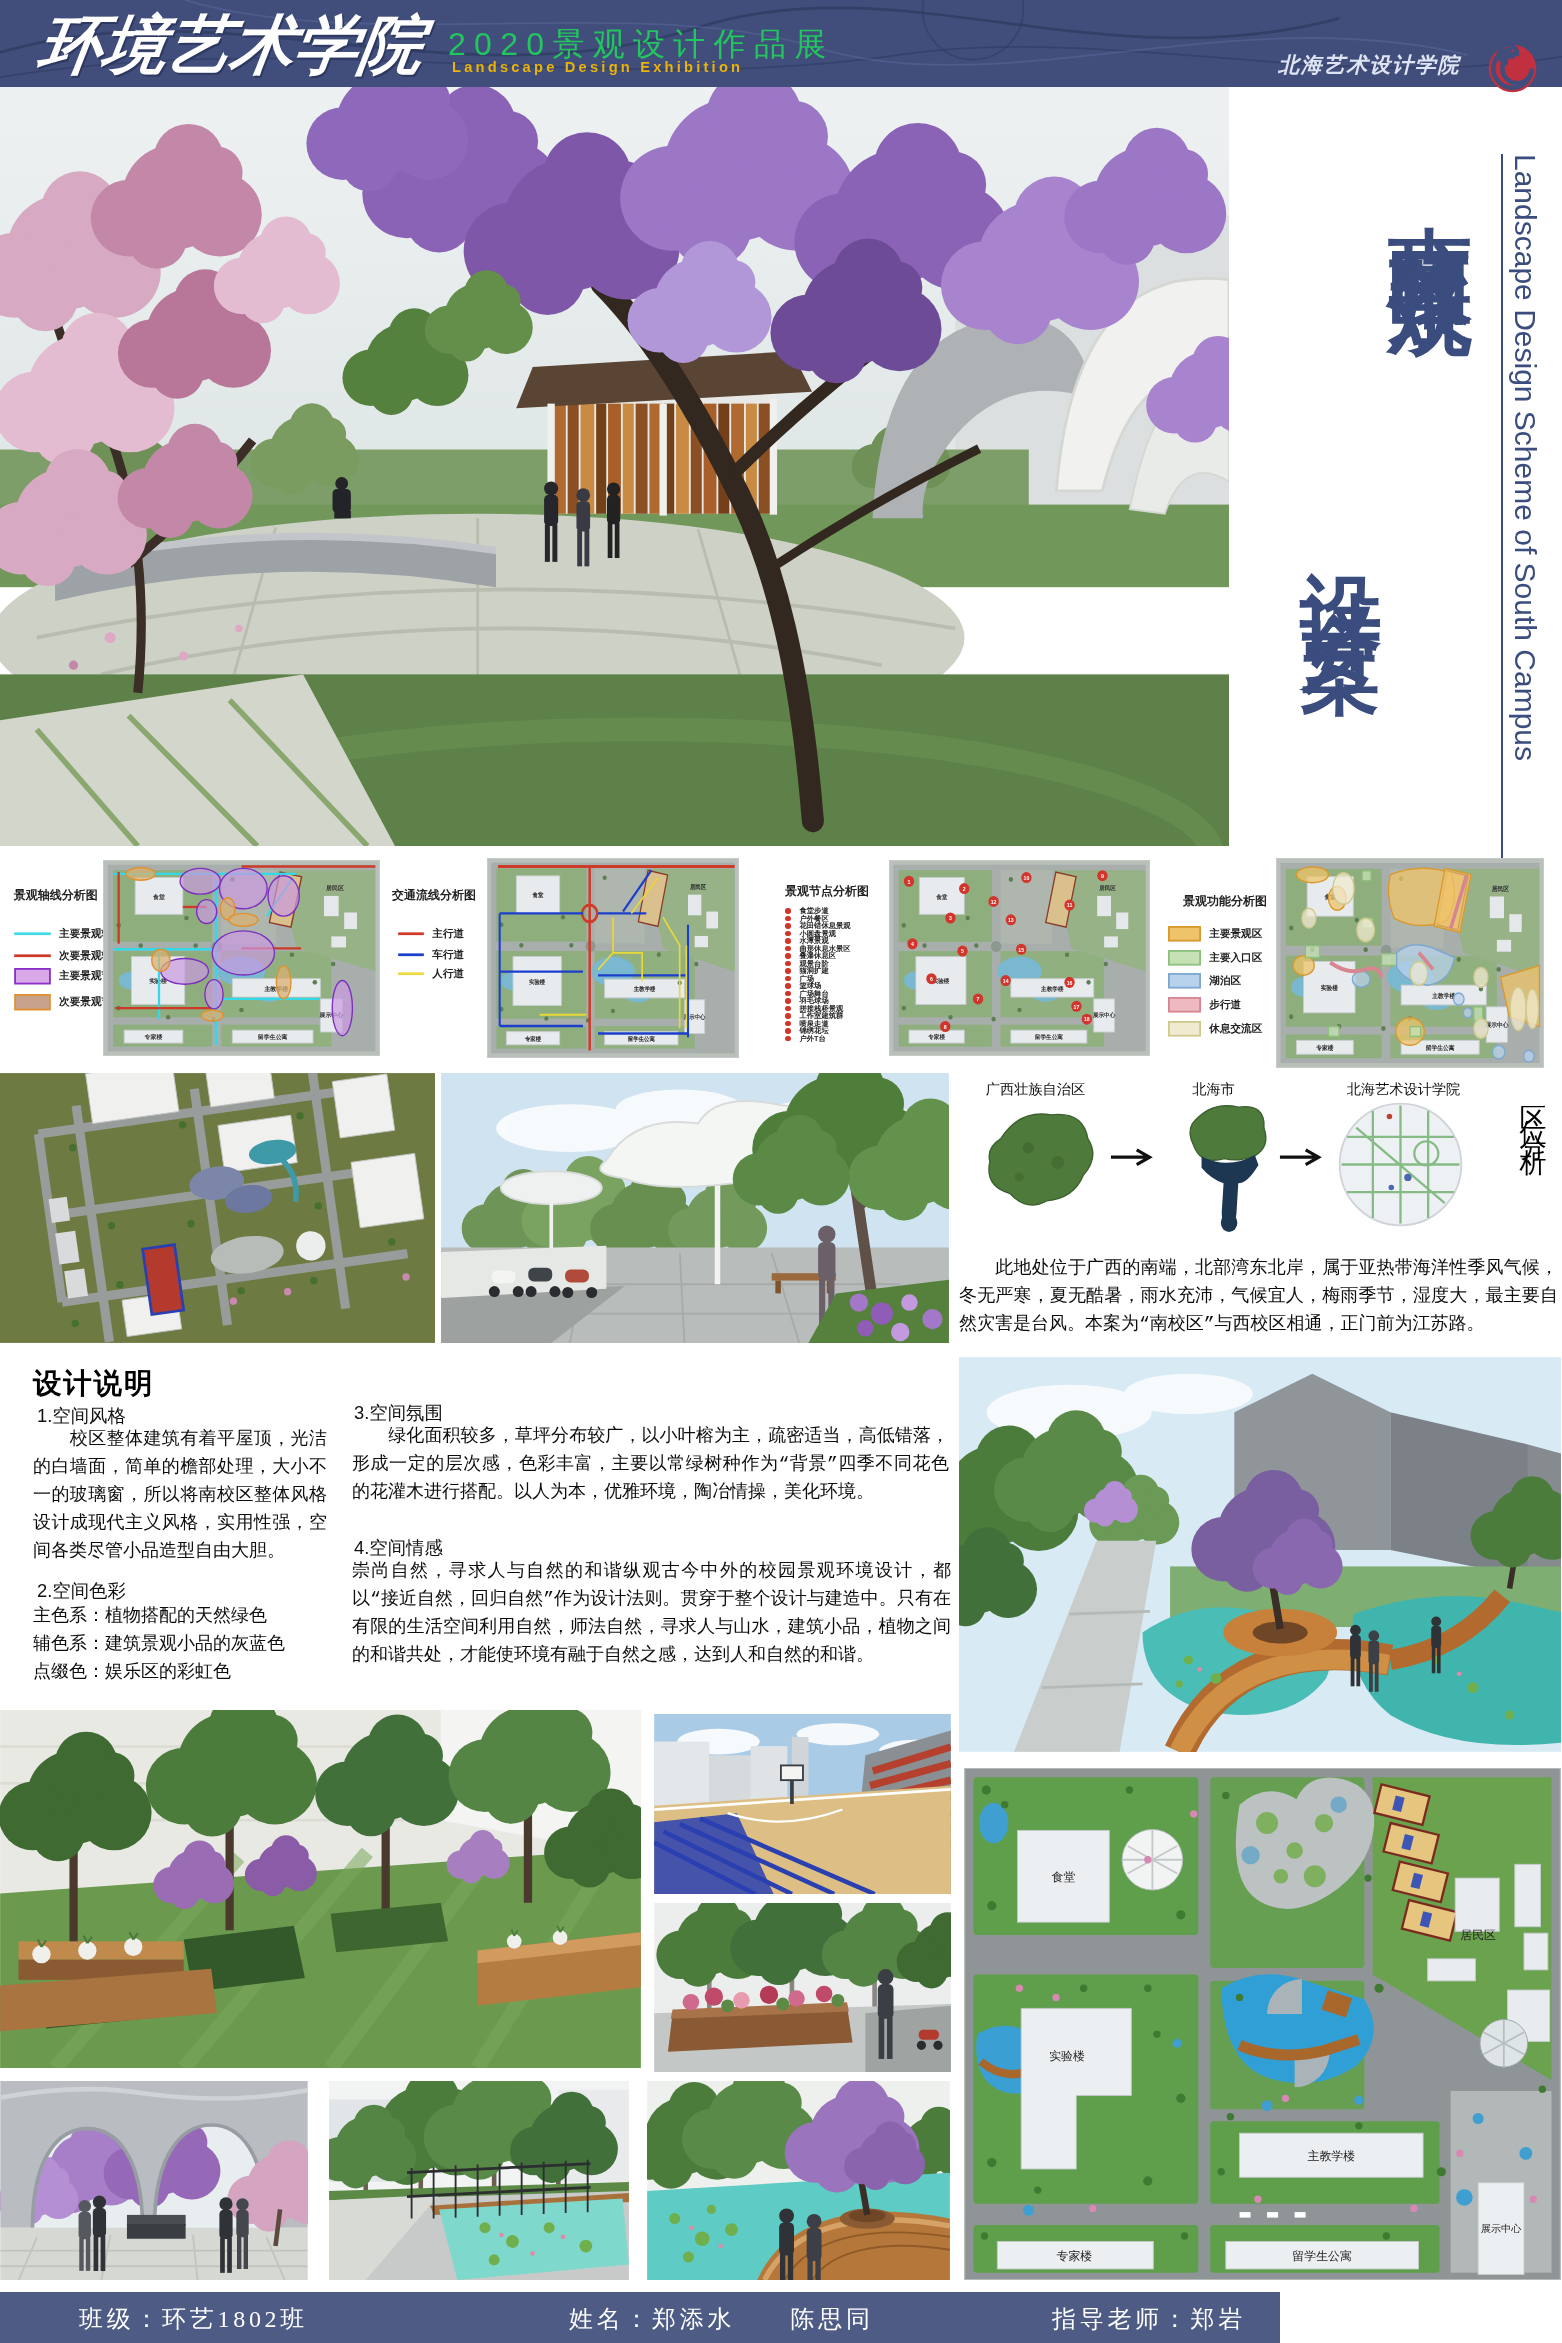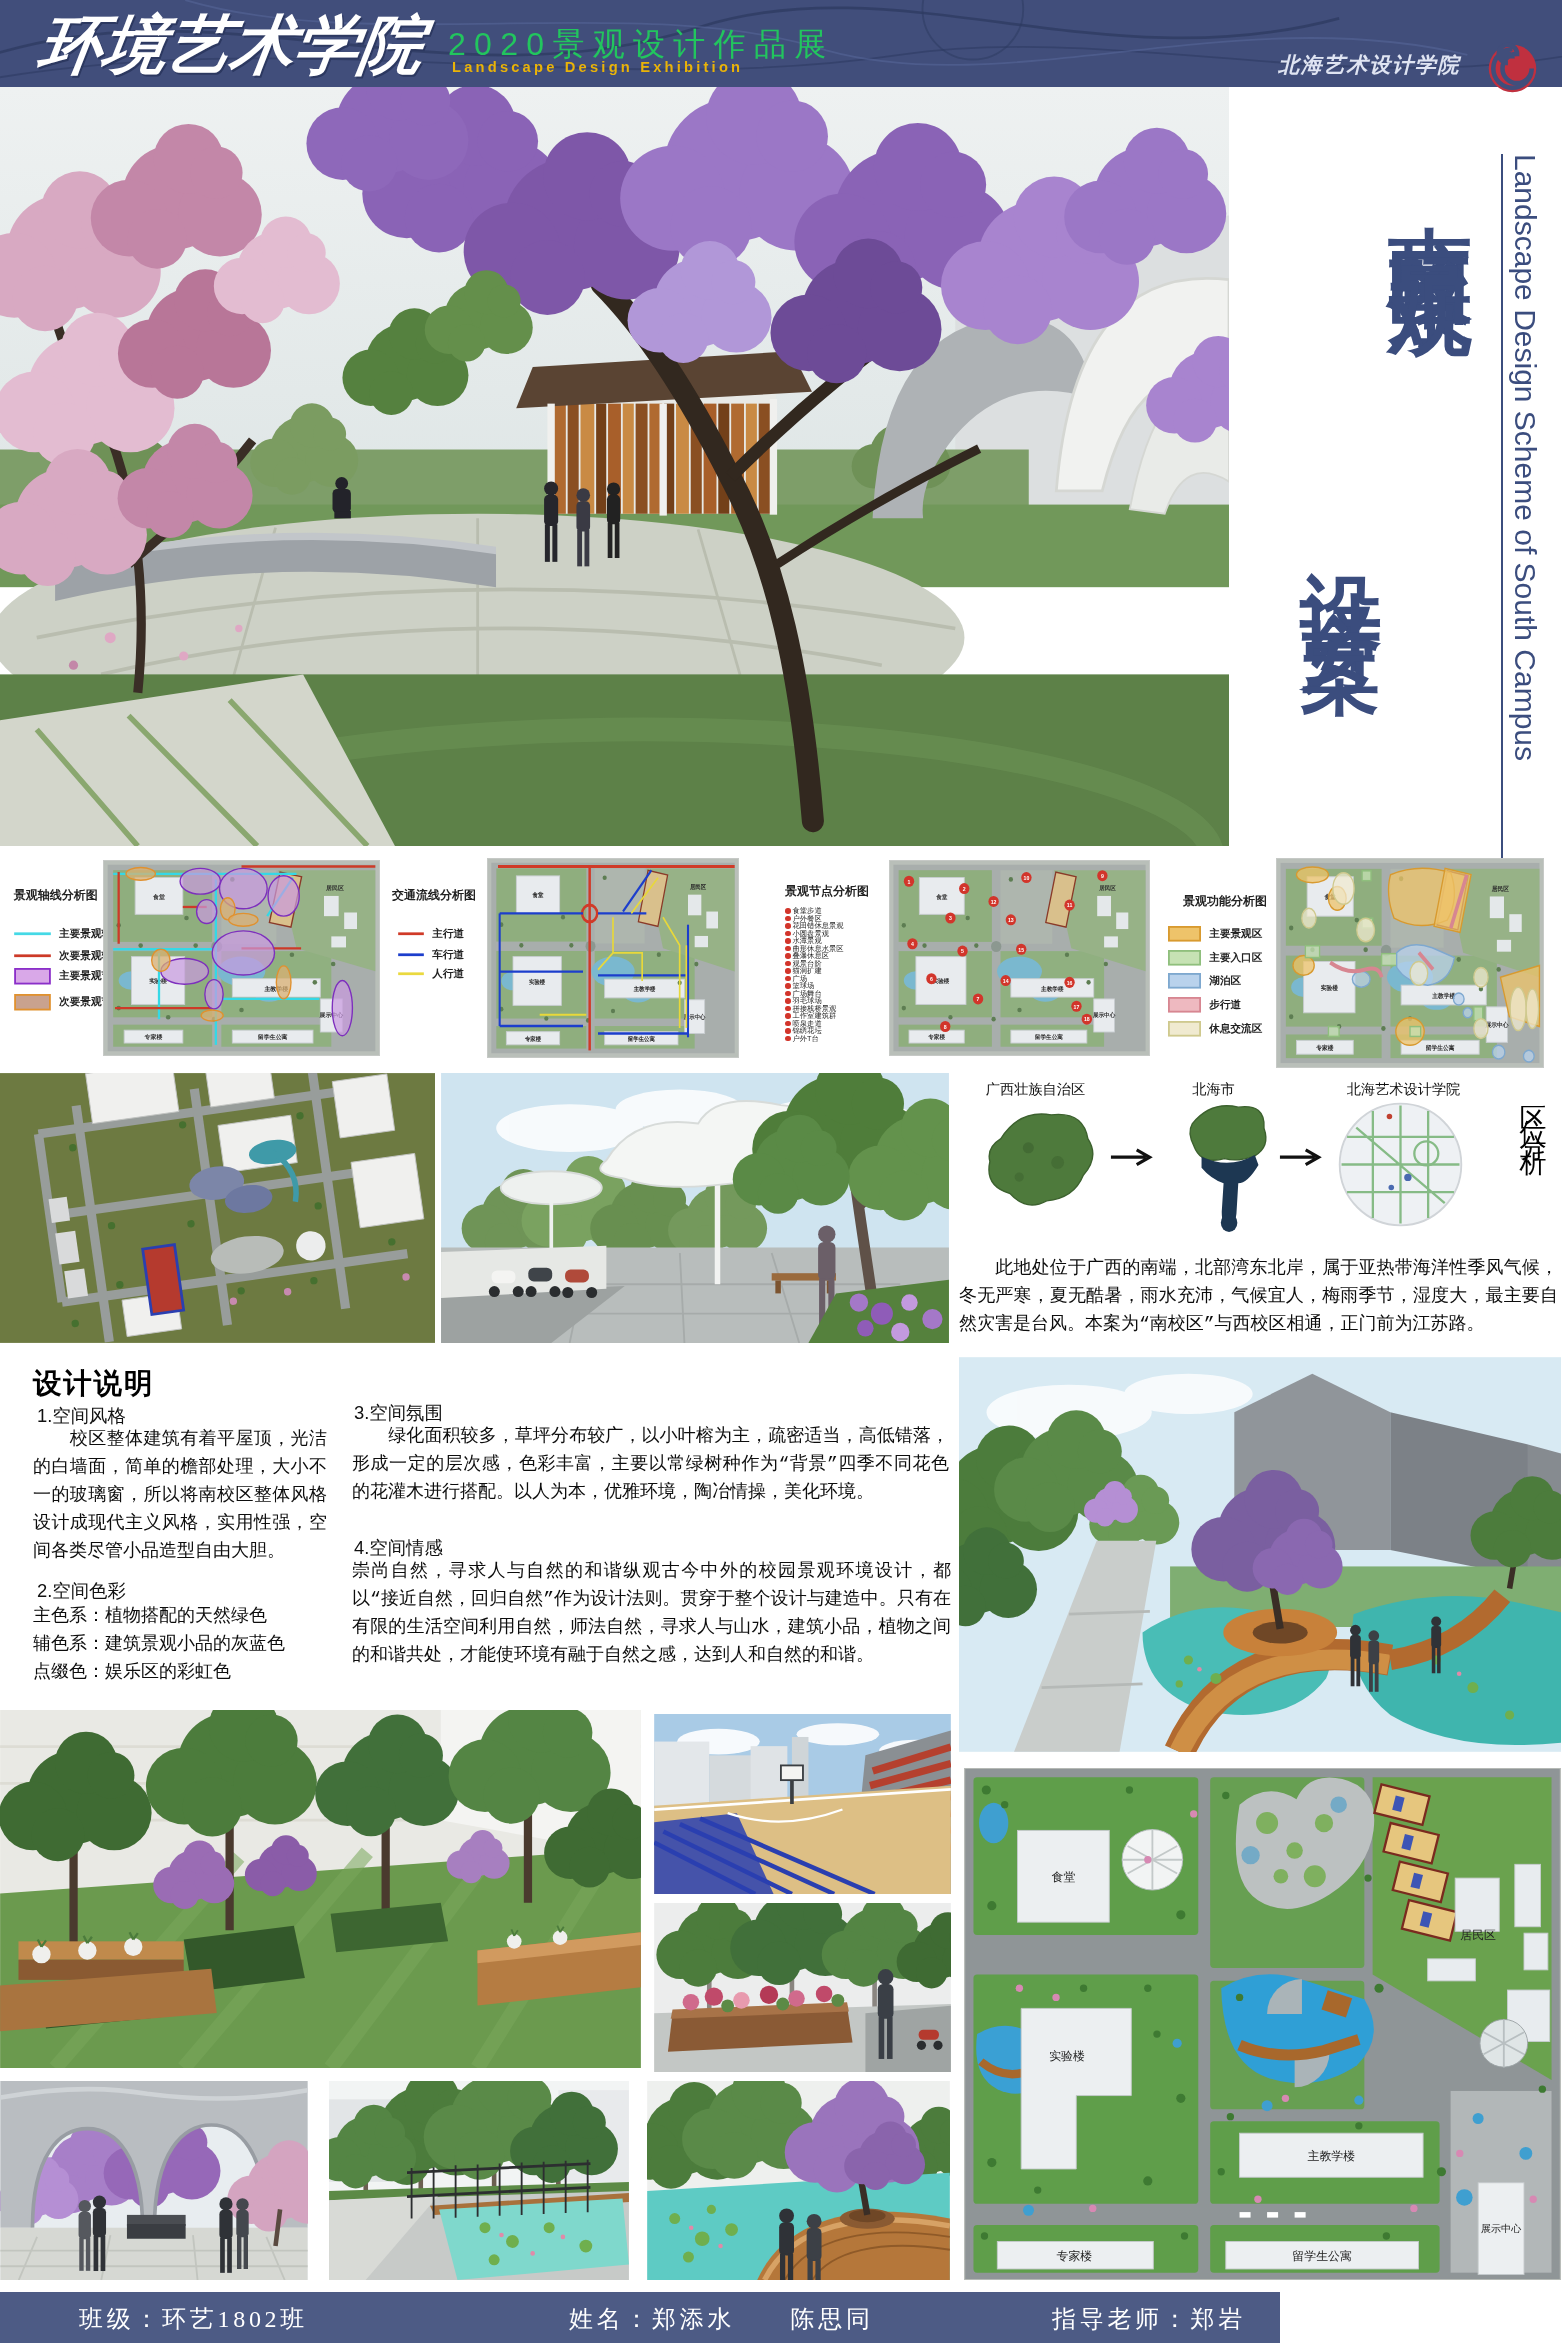--- a/index.html
+++ b/index.html
@@ -14,21 +14,21 @@
   .exh-t{font-size:32px;font-weight:400;letter-spacing:8.3px;color:#22c55e;white-space:nowrap;}
   .exh-s{font-size:14.7px;font-weight:bold;letter-spacing:3.2px;color:#eab308;white-space:nowrap;}
   .logo-t{font-family:"DejaVu Serif",serif;font-style:italic;font-weight:bold;font-size:21px;
           color:#dfe4f2;letter-spacing:1.8px;white-space:nowrap;}
   
   .vcn{writing-mode:vertical-rl;text-orientation:upright;color:#3b4d7e;font-weight:600;white-space:nowrap;}
   .ven{writing-mode:vertical-rl;color:#3b4d7e;font-size:30px;white-space:nowrap;line-height:1;}
   
   .dg-title{font-size:12px;font-weight:bold;color:#222;white-space:nowrap;}
   .dg-item{display:flex;align-items:center;gap:8.3px;font-size:10.6px;font-weight:bold;color:#222;white-space:nowrap;}
-  .nd-item{display:flex;align-items:center;gap:2px;font-size:7.3px;font-weight:normal;color:#222;
+  .nd-item{display:flex;align-items:center;gap:9px;font-size:7.3px;font-weight:bold;color:#222;
            line-height:7.5px;white-space:nowrap;}
   .nd-dot{width:5.5px;height:5.5px;border-radius:50%;background:#d2352b;flex:0 0 auto;}
   .plan{border:0.9px solid #c6c9c6;background:#cfd3cf;}
   
   .body-text{font-size:18px;line-height:1.56;color:#0d0d0d;text-align:justify;white-space:pre-line;font-family:Liberation Mono, monospace;}
   .note-head{font-size:18.4px;color:#111;white-space:nowrap;}
   .notes-title{font-size:28.5px;font-weight:bold;color:#000;letter-spacing:1.8px;}
   .loc-label{font-size:14.2px;color:#111;text-align:center;white-space:nowrap;}
   .loc-v{writing-mode:vertical-rl;text-orientation:upright;font-size:27px;letter-spacing:14.7px;color:#000;}
   

